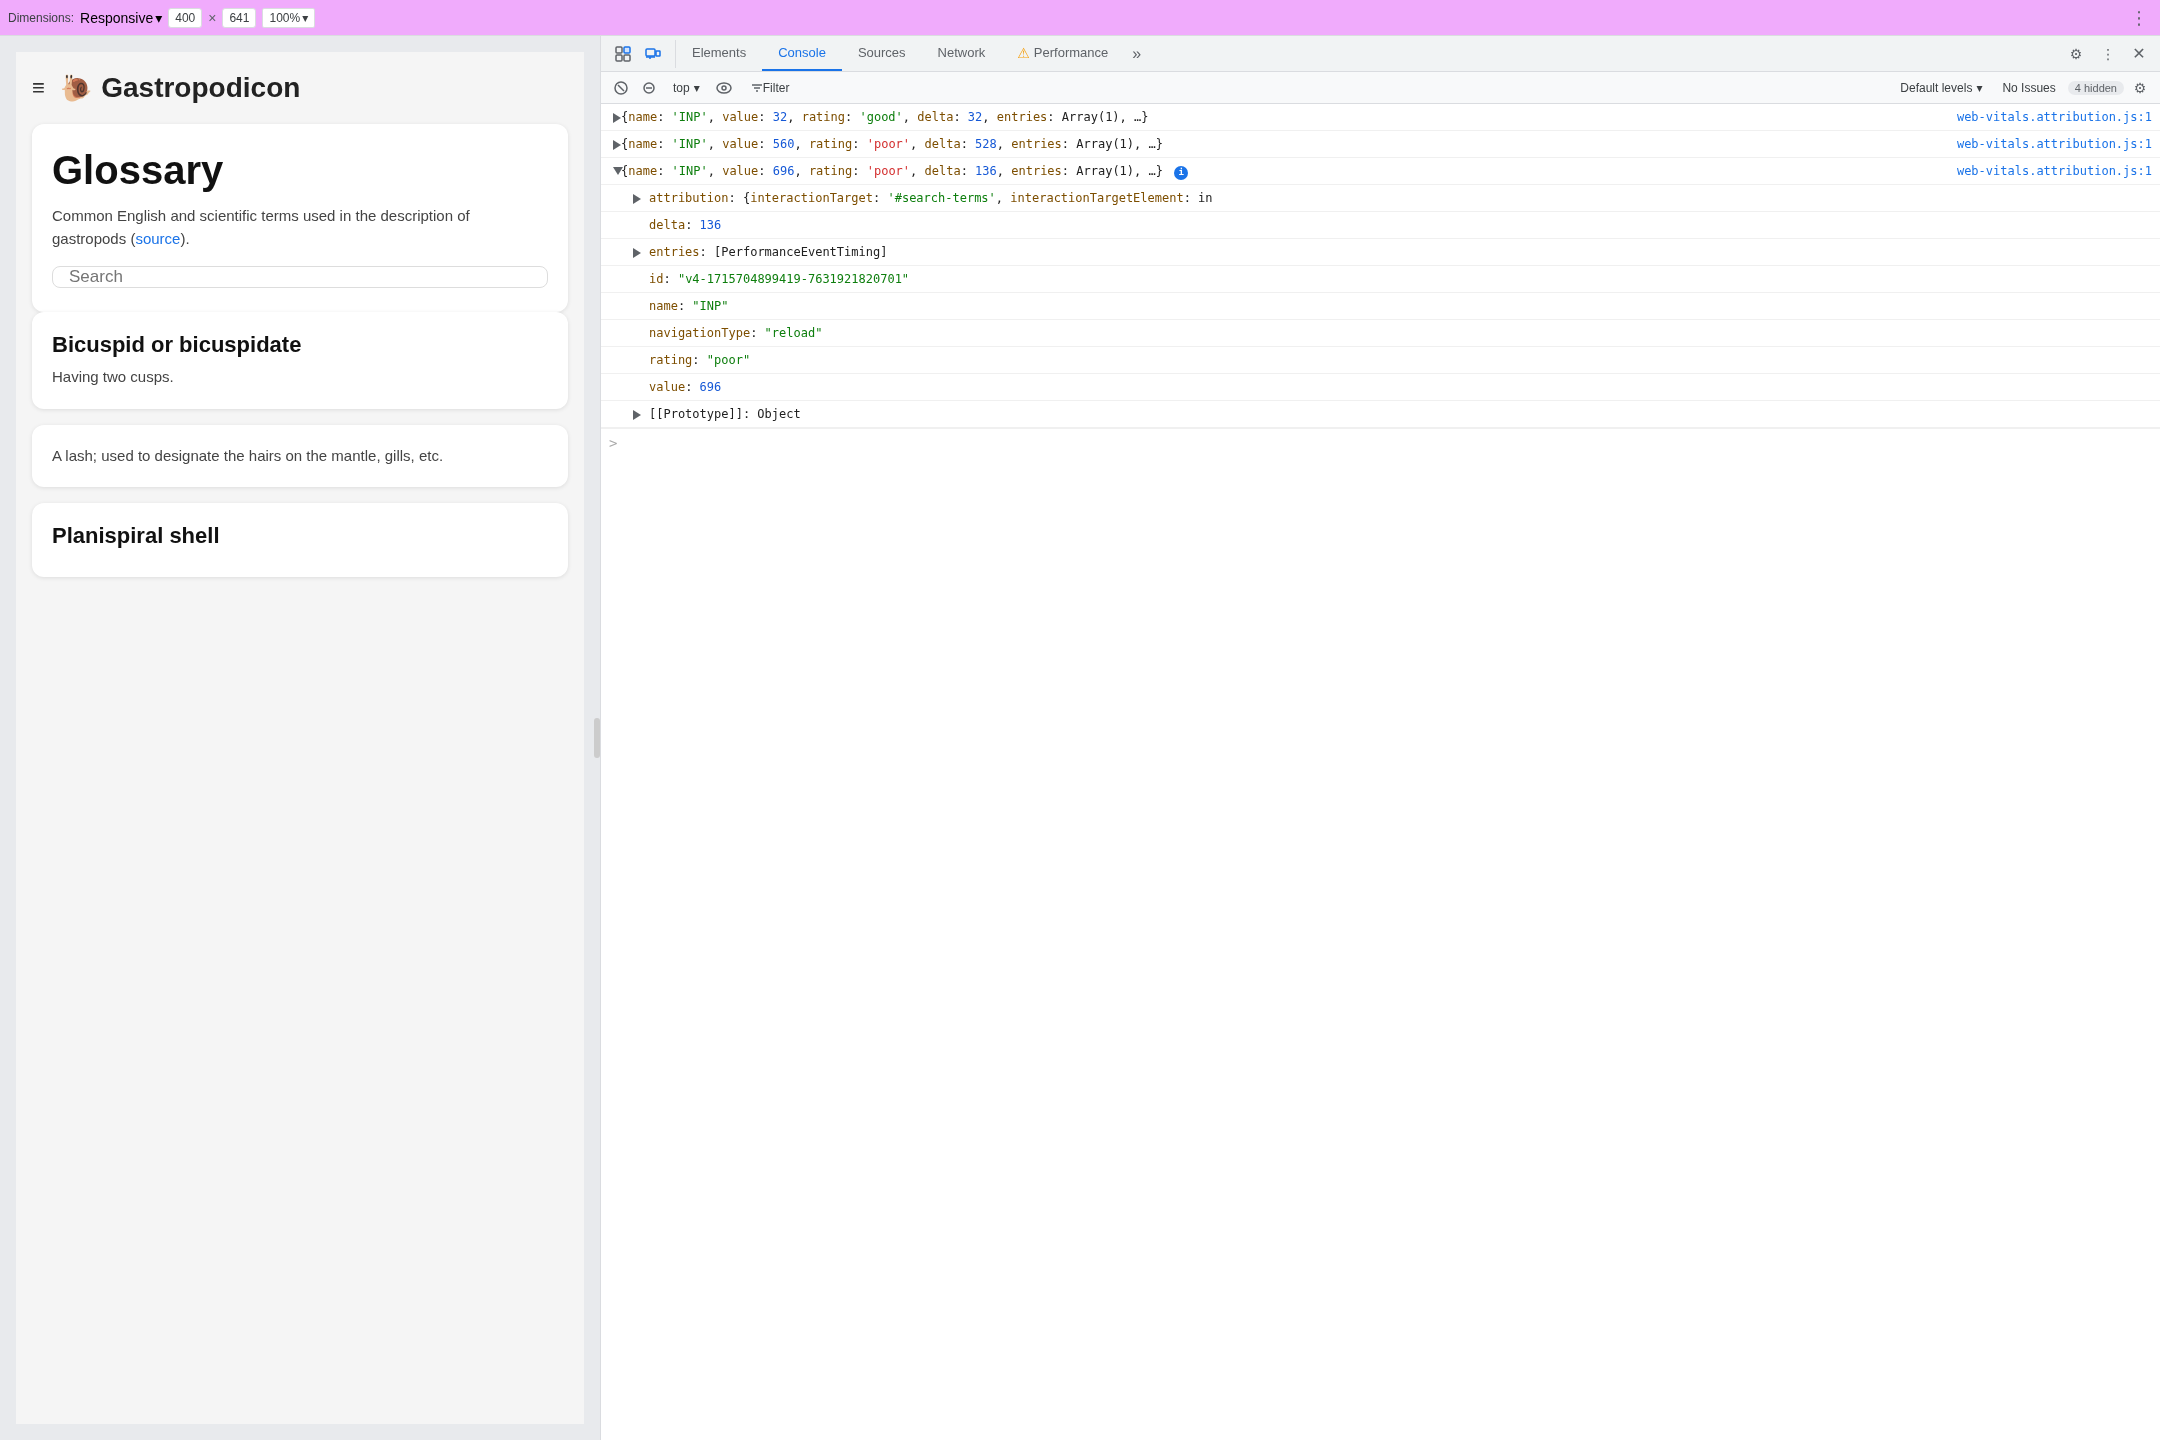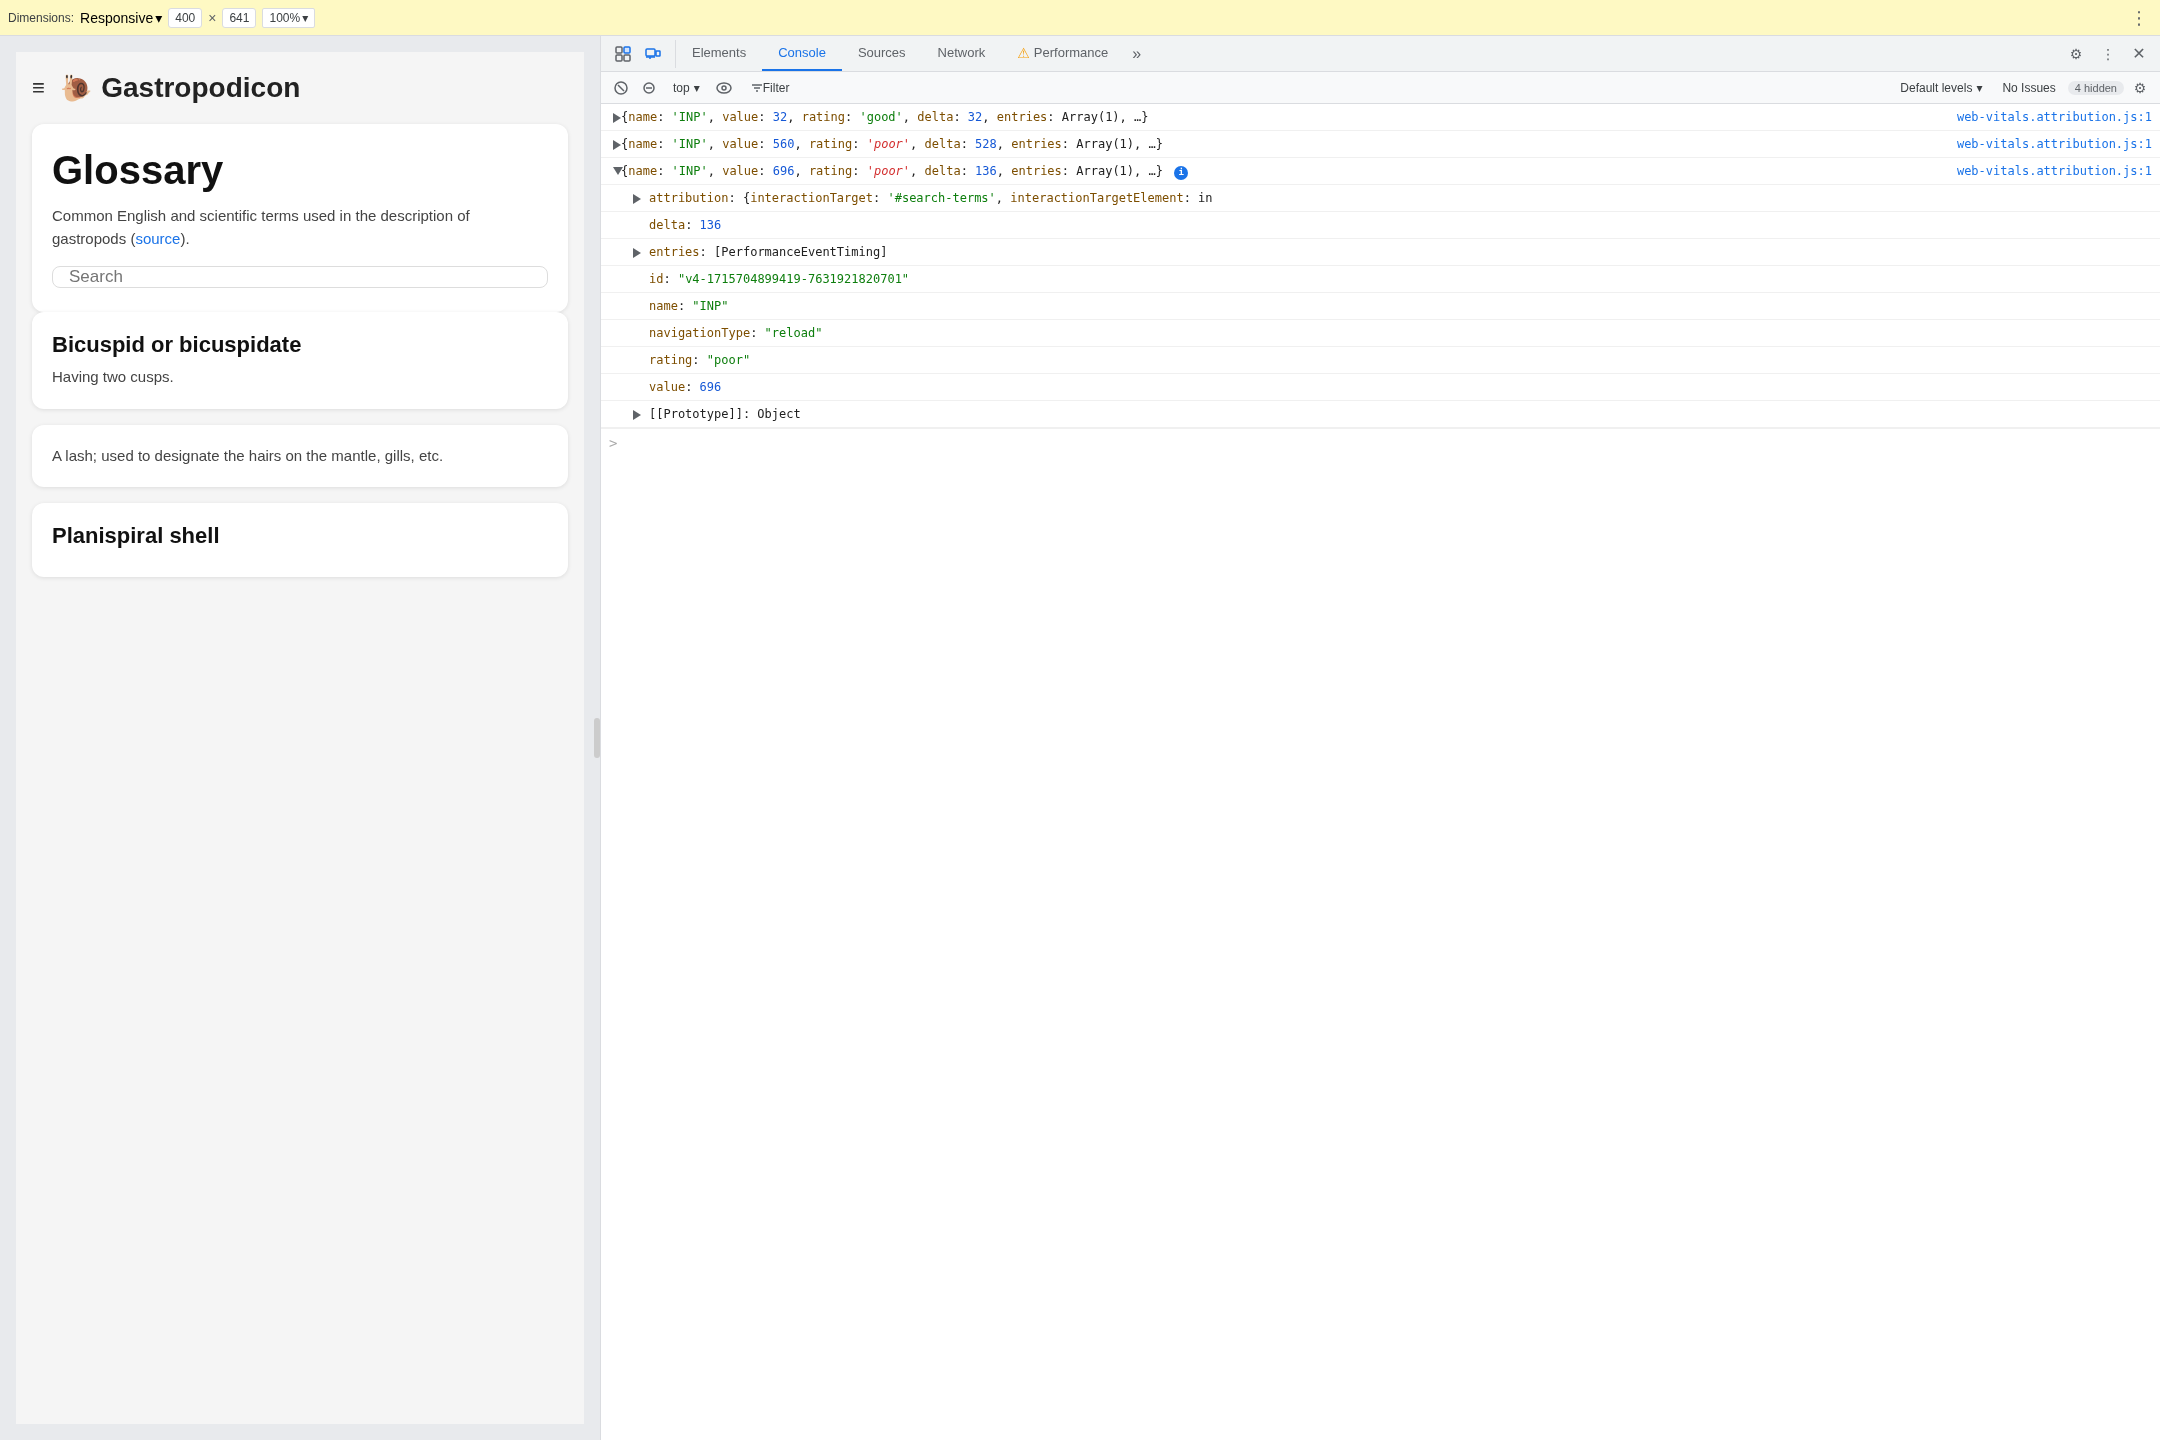--- a/index.html
+++ b/index.html
@@ -10,21 +10,21 @@
       flex-direction: column;
       height: 100vh;
       overflow: hidden;
       font-size: 14px;
     }
 
     
     .top-toolbar {
       display: flex;
       align-items: center;
-      background: #fef9c3;
+      background: #f0abfc;
       border-bottom: 1px solid #dadce0;
       height: 36px;
       padding: 0 8px;
       gap: 4px;
       flex-shrink: 0;
     }
     .toolbar-left {
       display: flex;
       align-items: center;
       gap: 6px;
@@ -368,21 +368,21 @@
     }
     .console-link {
       color: #1a73e8;
       text-decoration: none;
       float: right;
       margin-left: 8px;
       flex-shrink: 0;
     }
     .key-brown { color: #7d4e00; }
     .val-green { color: #0d7e0d; }
-    .val-red { color: #d32f2f; font-style: italic; }
+    .val-red { color: #d32f2f; }
     .val-number { color: #1558d6; }
     .val-dark { color: #212121; }
     .indent-1 { padding-left: 28px; }
 
     .info-icon {
       display: inline-flex;
       align-items: center;
       justify-content: center;
       width: 14px;
       height: 14px;

